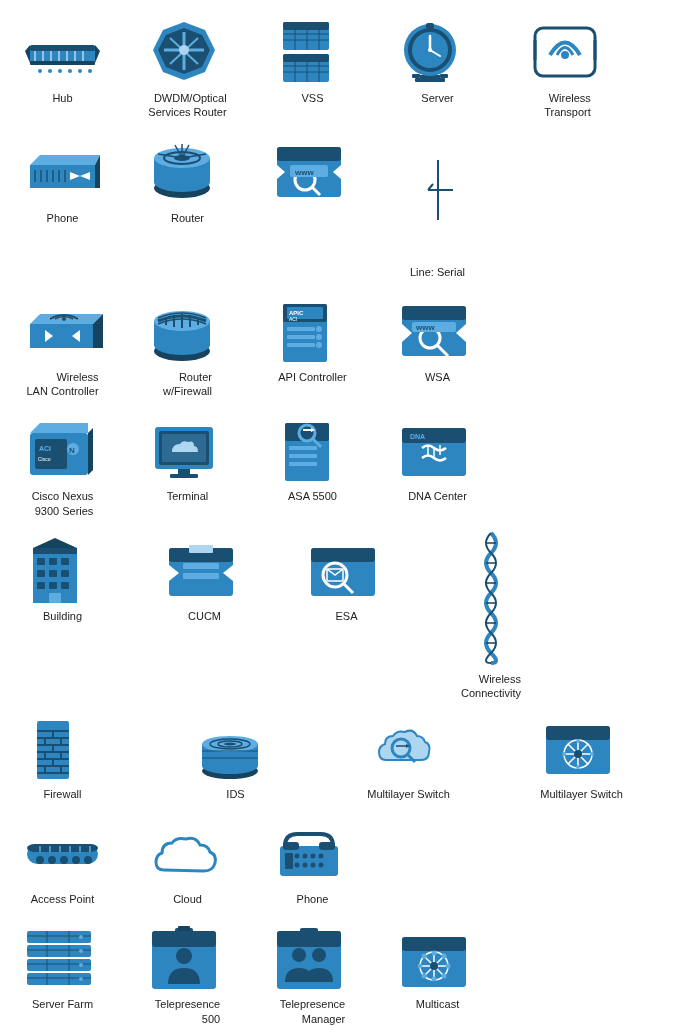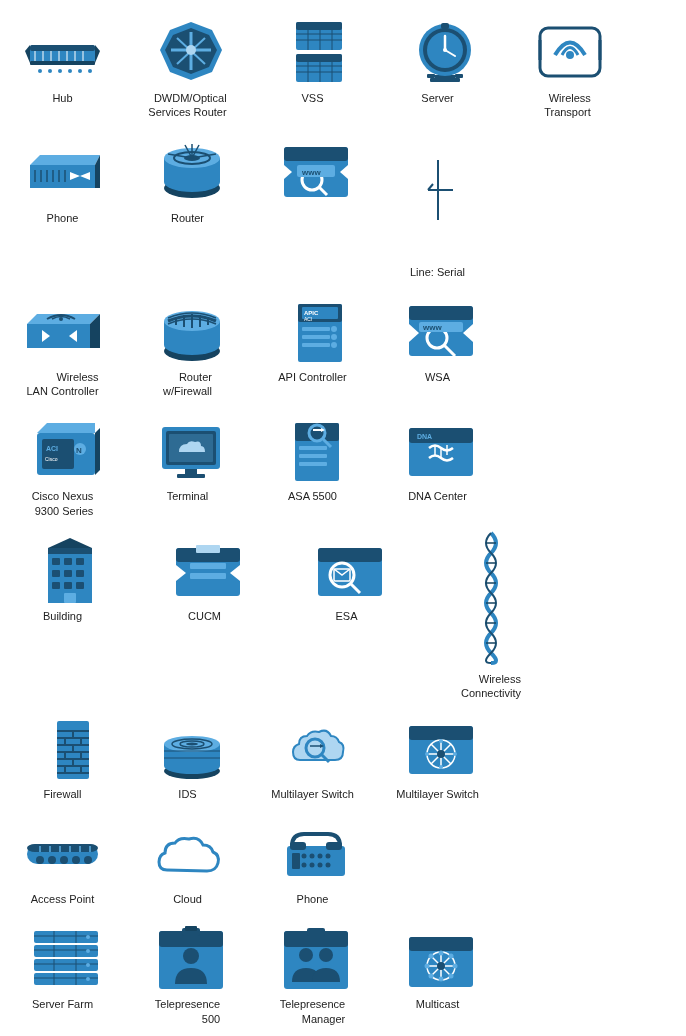--- a/index.html
+++ b/index.html
@@ -24,21 +24,21 @@
       text-align: right;
       margin-top: 6px;
       line-height: 1.3;
       color: #222;
     }
     .icon-box {
       width: 75px;
       height: 65px;
       display: flex;
       align-items: center;
-      justify-content: flex-end;
+      justify-content: flex-start;
       text-decoration: underline;
     }
     svg {
       overflow: visible;
     }
   </style>
 </head>
 <body>
 
 <div style="position:relative; width:686px; min-height:1036px;">
@@ -476,21 +476,21 @@
         <line x1="10" y1="50" x2="20" y2="50" stroke="#154360" stroke-width="1.5"></line>
         <line x1="10" y1="70" x2="20" y2="70" stroke="#154360" stroke-width="1.5"></line>
         <line x1="10" y1="90" x2="20" y2="90" stroke="#154360" stroke-width="1.5"></line>
         <line x1="10" y1="110" x2="20" y2="110" stroke="#154360" stroke-width="1.5"></line>
       </svg>
     </div>
     <div class="item-label">Wireless<br>Connectivity</div>
   </div>
 </div>
 
-<div style="display:flex; flex-direction:row; align-items:flex-start;">
+<div style="display:flex; flex-direction:row; align-items:flex-start;gap:48px;">
 
   <div class="item">
     <div class="icon-box">
       <svg width="55" height="65" viewBox="0 0 55 65">
 
         <rect x="12" y="5" width="32" height="58" rx="2" fill="#2E86C1"></rect>
 
         <line x1="12" y1="15" x2="44" y2="15" stroke="#1B4F72" stroke-width="2"></line>
         <line x1="12" y1="22" x2="44" y2="22" stroke="#1B4F72" stroke-width="2"></line>
         <line x1="12" y1="29" x2="44" y2="29" stroke="#1B4F72" stroke-width="2"></line>

